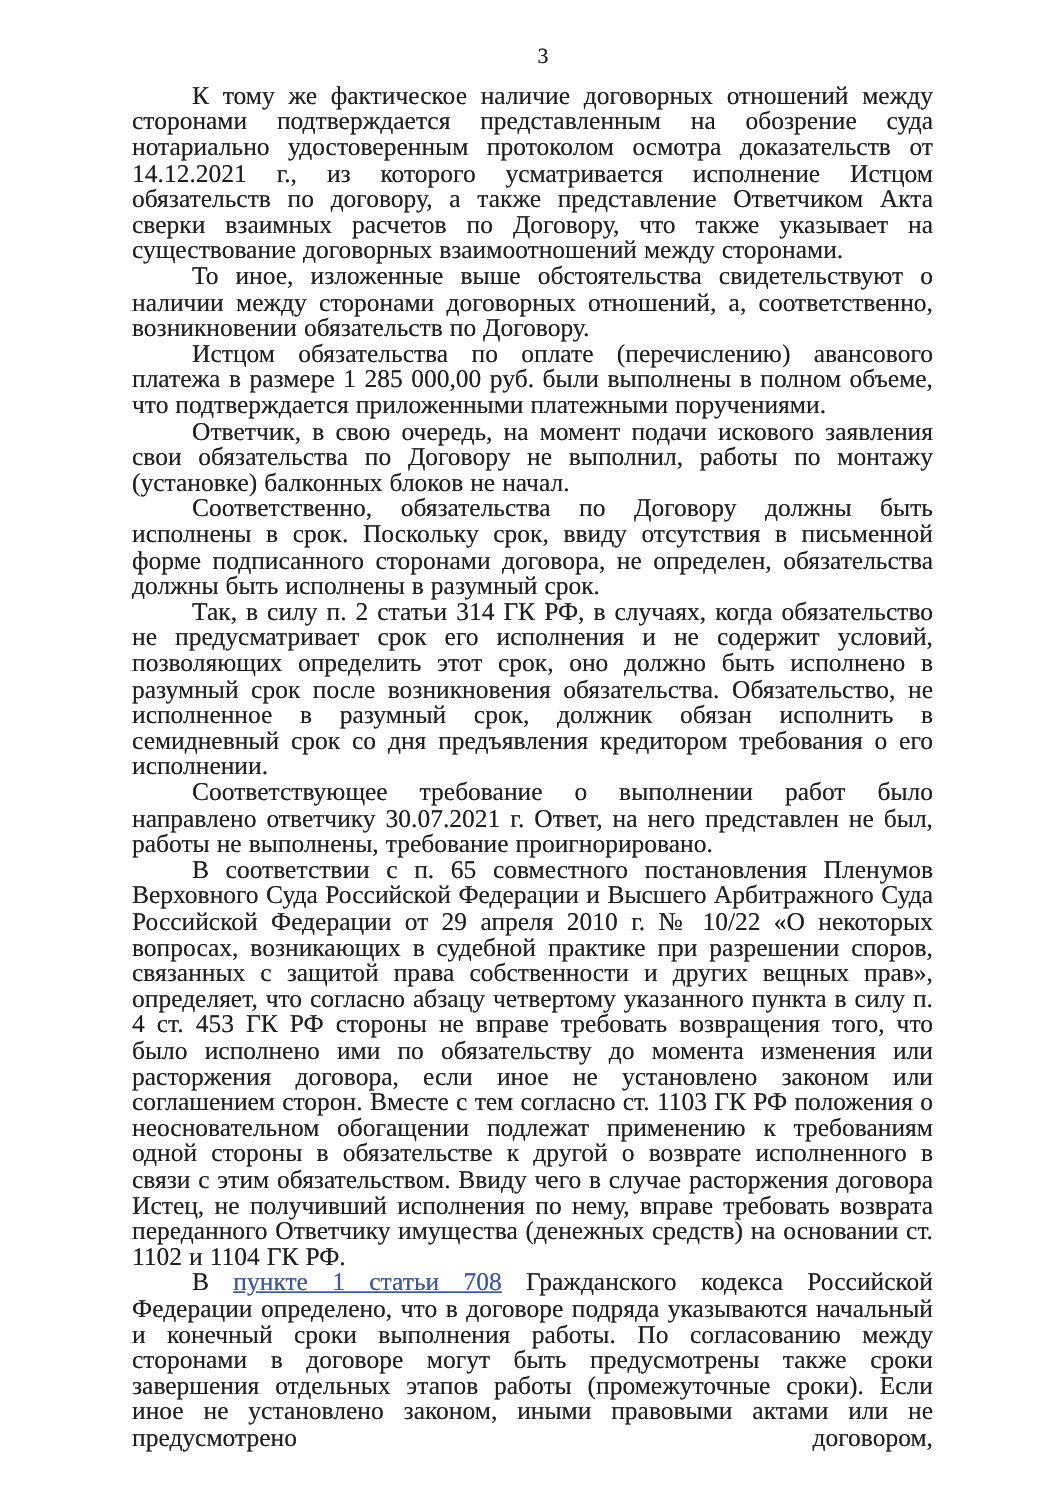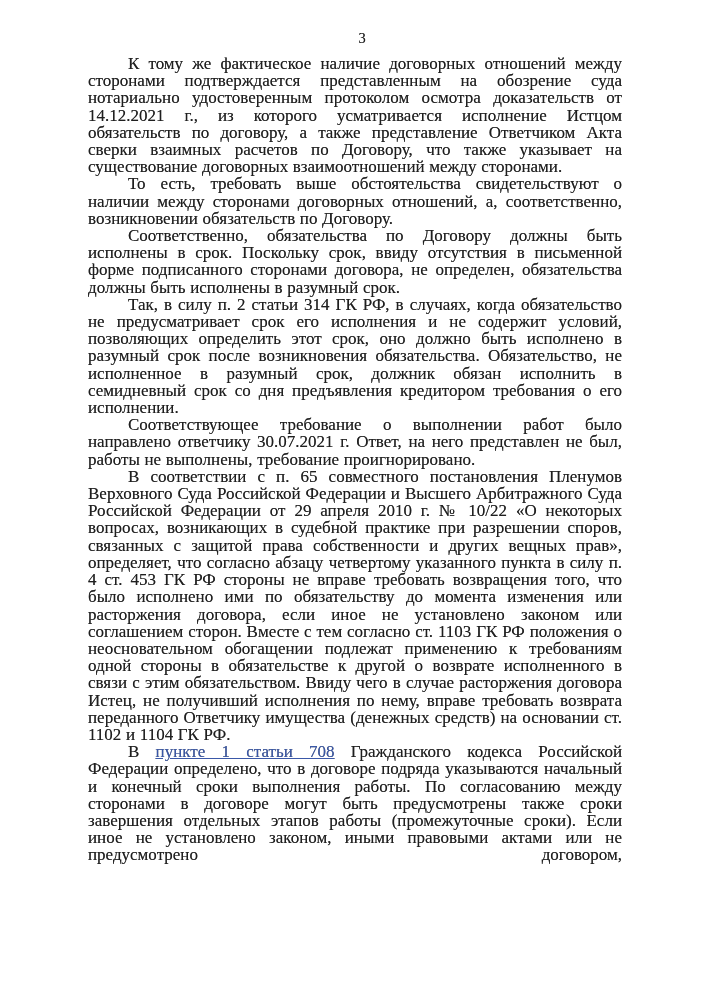--- a/index.html
+++ b/index.html
@@ -46,20 +46,22 @@
     cursor: pointer;
   }
 </style>
 </head>
 <body>
 
 <div class="page">
   <div class="page-number">3</div>
   <div class="content">
     <p class="para">К тому же фактическое наличие договорных отношений между сторонами подтверждается представленным на обозрение суда нотариально удостоверенным протоколом осмотра доказательств от 14.12.2021 г., из которого усматривается исполнение Истцом обязательств по договору, а также представление Ответчиком Акта сверки взаимных расчетов по Договору, что также указывает на существование договорных взаимоотношений между сторонами.</p>
-    <p class="para">То есть, требовать выше обстоятельства свидетельствуют о наличии между сторонами договорных отношений, а, соответственно, возникновении обязательств по Договору.</p>
+    <p class="para">То иное, изложенные выше обстоятельства свидетельствуют о наличии между сторонами договорных отношений, а, соответственно, возникновении обязательств по Договору.</p>
+    <p class="para">Истцом обязательства по оплате (перечислению) авансового платежа в размере 1&nbsp;285&nbsp;000,00 руб. были выполнены в полном объеме, что подтверждается приложенными платежными поручениями.</p>
+    <p class="para">Ответчик, в свою очередь, на момент подачи искового заявления свои обязательства по Договору не выполнил, работы по монтажу (установке) балконных блоков не начал.</p>
     <p class="para">Соответственно, обязательства по Договору должны быть исполнены в срок. Поскольку срок, ввиду отсутствия в письменной форме подписанного сторонами договора, не определен, обязательства должны быть исполнены в разумный срок.</p>
     <p class="para">Так, в силу п. 2 статьи 314 ГК РФ, в случаях, когда обязательство не предусматривает срок его исполнения и не содержит условий, позволяющих определить этот срок, оно должно быть исполнено в разумный срок после возникновения обязательства. Обязательство, не исполненное в разумный срок, должник обязан исполнить в семидневный срок со дня предъявления кредитором требования о его исполнении.</p>
     <p class="para">Соответствующее требование о выполнении работ было направлено ответчику 30.07.2021 г. Ответ, на него представлен не был, работы не выполнены, требование проигнорировано.</p>
     <p class="para">В соответствии с п. 65 совместного постановления Пленумов Верховного Суда Российской Федерации и Высшего Арбитражного Суда Российской Федерации от 29 апреля 2010 г. № 10/22 «О некоторых вопросах, возникающих в судебной практике при разрешении споров, связанных с защитой права собственности и других вещных прав», определяет, что согласно абзацу четвертому указанного пункта в силу п. 4 ст. 453 ГК РФ стороны не вправе требовать возвращения того, что было исполнено ими по обязательству до момента изменения или расторжения договора, если иное не установлено законом или соглашением сторон. Вместе с тем согласно ст. 1103 ГК РФ положения о неосновательном обогащении подлежат применению к требованиям одной стороны в обязательстве к другой о возврате исполненного в связи с этим обязательством. Ввиду чего в случае расторжения договора Истец, не получивший исполнения по нему, вправе требовать возврата переданного Ответчику имущества (денежных средств) на основании ст. 1102 и 1104 ГК РФ.</p>
     <p class="para continues"><span>В </span><a href="#" class="doc-link">пункте 1 статьи 708</a><span> Гражданского кодекса Российской Федерации определено, что в договоре подряда указываются начальный и конечный сроки выполнения работы. По согласованию между сторонами в договоре могут быть предусмотрены также сроки завершения отдельных этапов работы (промежуточные сроки). Если иное не установлено законом, иными правовыми актами или не предусмотрено договором,</span></p>
   </div>
 </div>
 
 </body></html>

